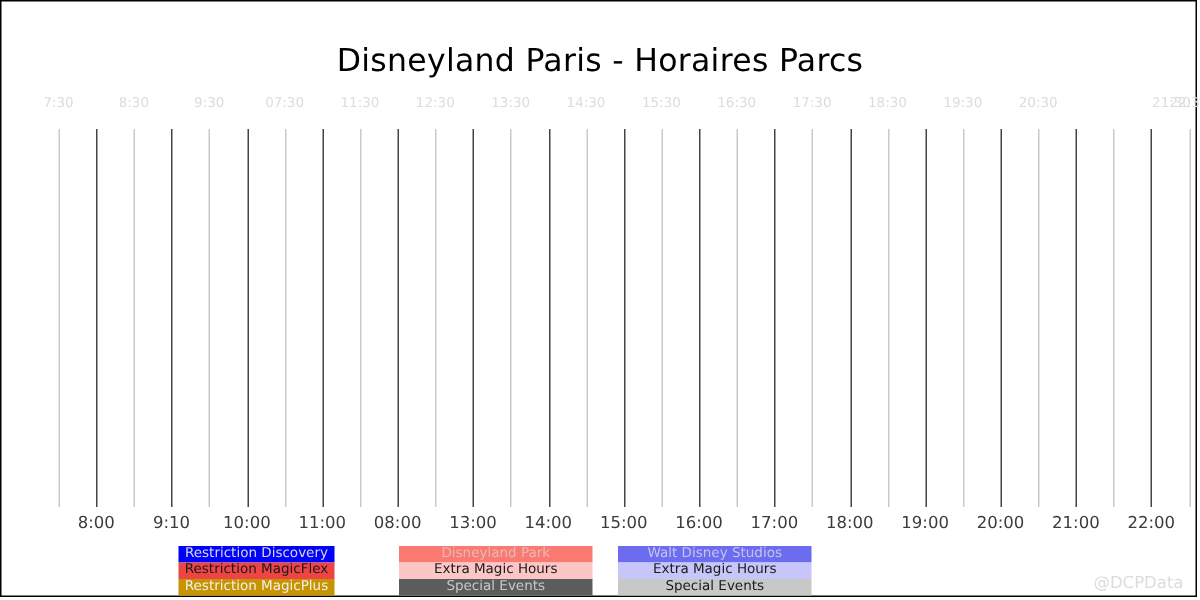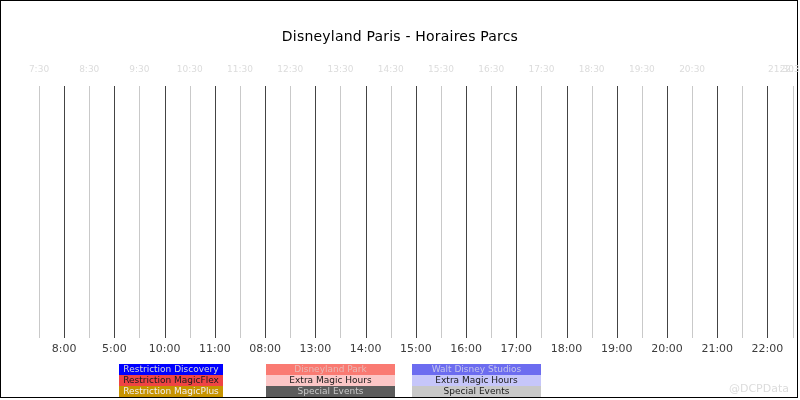--- a/index.html
+++ b/index.html
@@ -22,21 +22,21 @@
     background: #ffffff;
   }
 
   
   #chart-title {
     position: absolute;
     left: 0;
     top: 27px;
     width: 798px;
     text-align: center;
-    font-size: 14px;
+    font-size: 21px;
     font-weight: normal;
     color: #000000;
     letter-spacing: 0.2px;
     white-space: nowrap;
   }
 
   
   #plot-area {
     position: absolute;
     left: 0;
@@ -143,37 +143,37 @@
         <div class="gridline minor" style="left: 691px;"></div>
         <div class="gridline major" style="left: 716px;"></div>
         <div class="gridline minor" style="left: 741px;"></div>
         <div class="gridline major" style="left: 766px;"></div>
         <div class="gridline minor" style="left: 792px;"></div>
       </div>
     <div id="top-ticks">
         <div class="tick-top" style="left: 38px;">7:30</div>
         <div class="tick-top" style="left: 88.24px;">8:30</div>
         <div class="tick-top" style="left: 138.48px;">9:30</div>
-        <div class="tick-top" style="left: 188.72px;">10:30</div>
+        <div class="tick-top" style="left: 188.72px;">07:30</div>
         <div class="tick-top" style="left: 238.96px;">11:30</div>
         <div class="tick-top" style="left: 289.2px;">12:30</div>
         <div class="tick-top" style="left: 339.44px; text-align: right;">13:30</div>
         <div class="tick-top" style="left: 389.68px;">14:30</div>
         <div class="tick-top" style="left: 439.92px;">15:30</div>
         <div class="tick-top" style="left: 490.16px;">16:30</div>
         <div class="tick-top" style="left: 540.4px;">17:30</div>
         <div class="tick-top" style="left: 590.64px;">18:30</div>
         <div class="tick-top" style="left: 640.88px;">19:30</div>
         <div class="tick-top" style="left: 691.12px;">20:30</div>
         <div class="tick-top" style="left: 780px;">21:30</div>
         <div class="tick-top" style="left: 791.6px;">22:30</div>
       </div>
     <div id="bottom-ticks">
         <div class="tick-bottom" style="left: 63.12px;">8:00</div>
-        <div class="tick-bottom" style="left: 113.36px;">5:00</div>
+        <div class="tick-bottom" style="left: 113.36px;">9:10</div>
         <div class="tick-bottom" style="left: 163.6px;">10:00</div>
         <div class="tick-bottom" style="left: 213.84px;">11:00</div>
         <div class="tick-bottom" style="left: 264.08px;">08:00</div>
         <div class="tick-bottom" style="left: 314.32px;">13:00</div>
         <div class="tick-bottom" style="left: 364.56px;">14:00</div>
         <div class="tick-bottom" style="left: 414.8px;">15:00</div>
         <div class="tick-bottom" style="left: 465.04px;">16:00</div>
         <div class="tick-bottom" style="left: 515.28px;">17:00</div>
         <div class="tick-bottom" style="left: 565.52px;">18:00</div>
         <div class="tick-bottom" style="left: 615.76px;">19:00</div>

